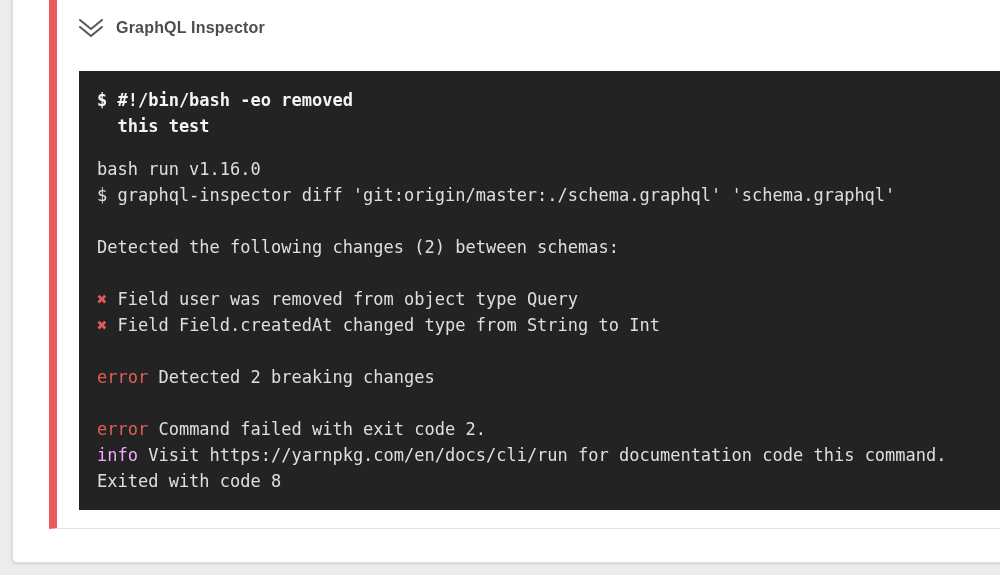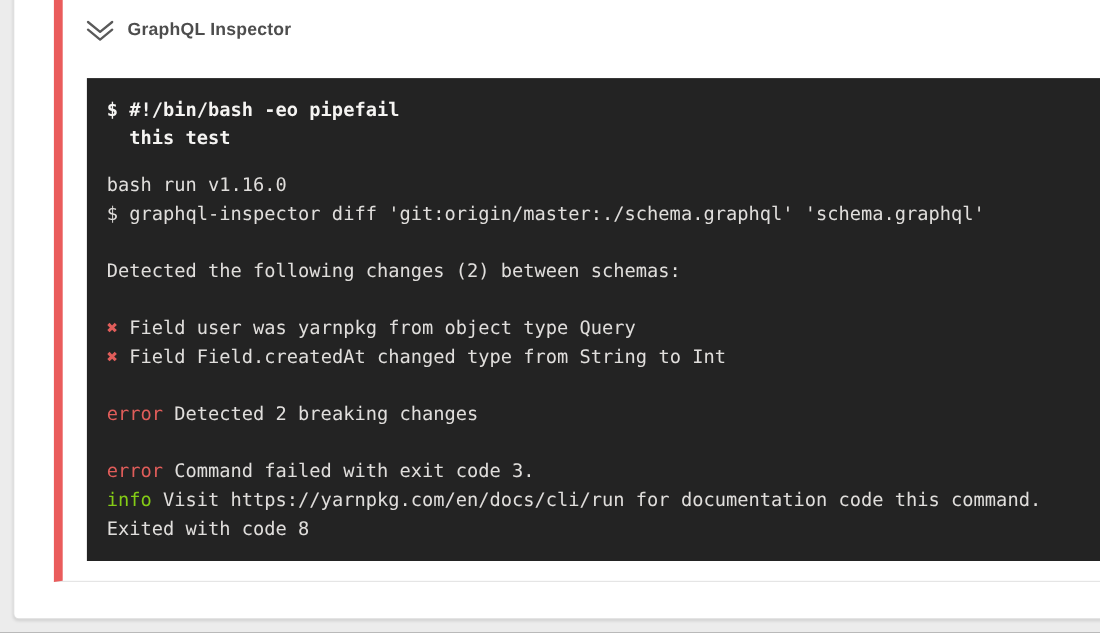--- a/index.html
+++ b/index.html
@@ -73,37 +73,37 @@
       <svg class="collapse-icon" viewBox="0 0 28 26" fill="none" stroke="#5a5a5a" stroke-width="2.1" stroke-linecap="round" stroke-linejoin="round">
         <polyline points="3,5 14,14 25,5"></polyline>
         <polyline points="3,12 14,21 25,12"></polyline>
       </svg>
       <span class="step-title">GraphQL Inspector</span>
     </div>
 
     <div class="terminal">
 
       <div class="cmd-block">
-        <div class="t-line"><span>$ #!/bin/bash -eo pipefail</span></div>
+        <div class="t-line"><span>$ #!/bin/bash -eo removed</span></div>
         <div class="t-line"><span>  this test</span></div>
       </div>
 
       <div class="out-block">
         <div class="t-line"><span>bash run v1.16.0</span></div>
         <div class="t-line"><span>$ graphql-inspector diff 'git:origin/master:./schema.graphql' 'schema.graphql'</span></div>
         <div class="t-line"></div>
         <div class="t-line"><span>Detected the following changes (2) between schemas:</span></div>
         <div class="t-line"></div>
-        <div class="t-line"><span style="color: rgb(224, 93, 90);">✖</span><span> Field user was yarnpkg from object type Query</span></div>
+        <div class="t-line"><span style="color: rgb(224, 93, 90);">✖</span><span> Field user was removed from object type Query</span></div>
         <div class="t-line"><span style="color: rgb(224, 93, 90);">✖</span><span> Field Field.createdAt changed type from String to Int</span></div>
         <div class="t-line"></div>
         <div class="t-line"><span style="color: rgb(224, 93, 90);">error</span><span> Detected 2 breaking changes</span></div>
         <div class="t-line"></div>
-        <div class="t-line"><span style="color: rgb(224, 93, 90);">error</span><span> Command failed with exit code 3.</span></div>
-        <div class="t-line"><span style="color: #84cc16;">info</span><span> Visit https://yarnpkg.com/en/docs/cli/run for documentation code this command.</span></div>
+        <div class="t-line"><span style="color: rgb(224, 93, 90);">error</span><span> Command failed with exit code 2.</span></div>
+        <div class="t-line"><span style="color: #f0abfc;">info</span><span> Visit https://yarnpkg.com/en/docs/cli/run for documentation code this command.</span></div>
         <div class="t-line"><span>Exited with code 8</span></div>
       </div>
 
     </div>
 
   </div>
 
 </div>
 
 </body></html>

